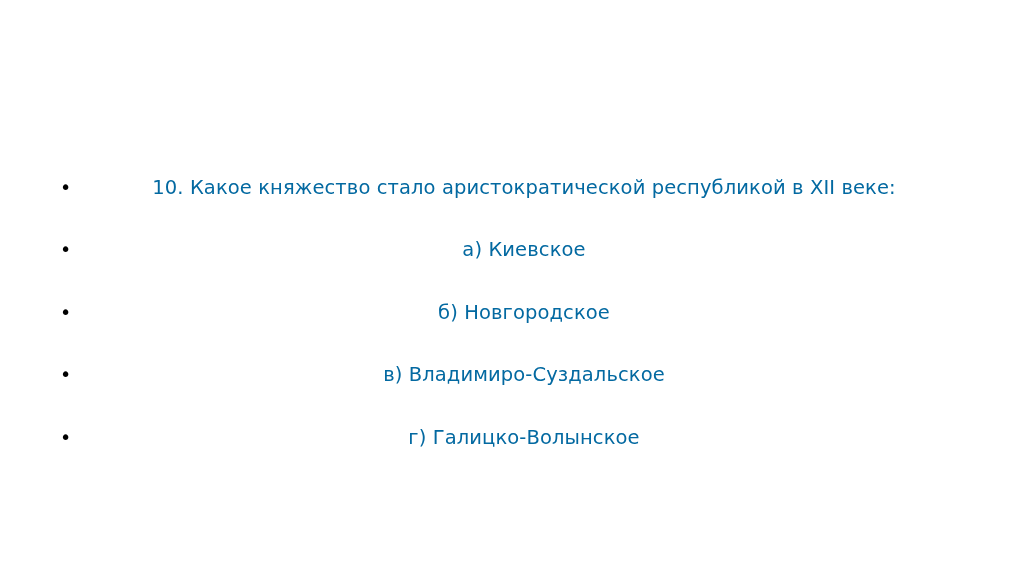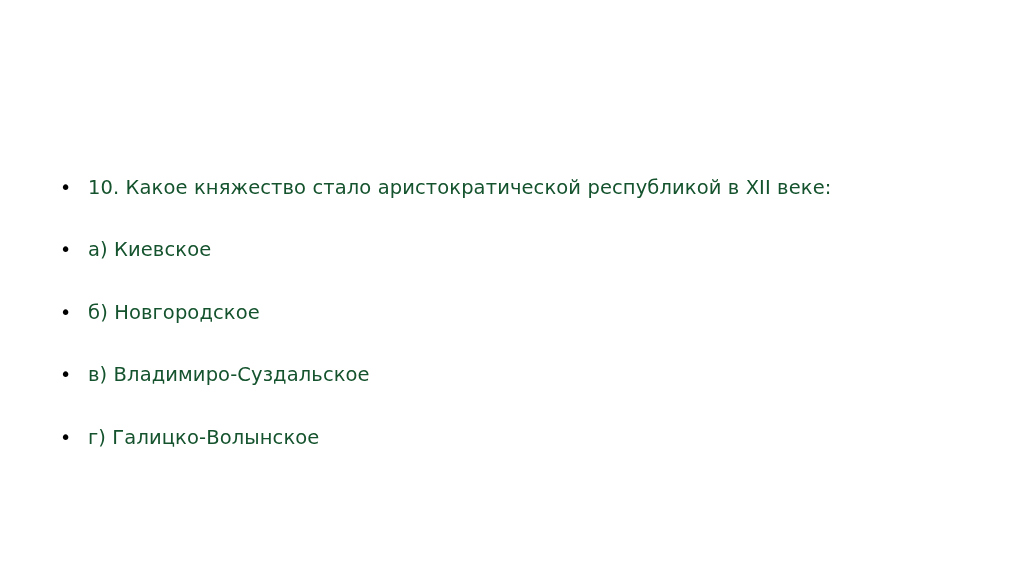--- a/index.html
+++ b/index.html
@@ -40,22 +40,23 @@
   .bullet-marker {
     flex: 0 0 auto;
     width: 28px;
     font-size: 19px;
     line-height: 1.25;
     color: #000000;
     text-align: left;
   }
   .bullet-text {
     flex: 1 1 auto;
-    color: #14532d;
+    color: #0369a1;
     letter-spacing: 0.1px;
+    text-align: center;
   }
 </style>
 </head>
 <body>
 
 <div class="slide">
   <div class="content-block">
 
     <div class="bullet-line">
       <span class="bullet-marker">•</span>

